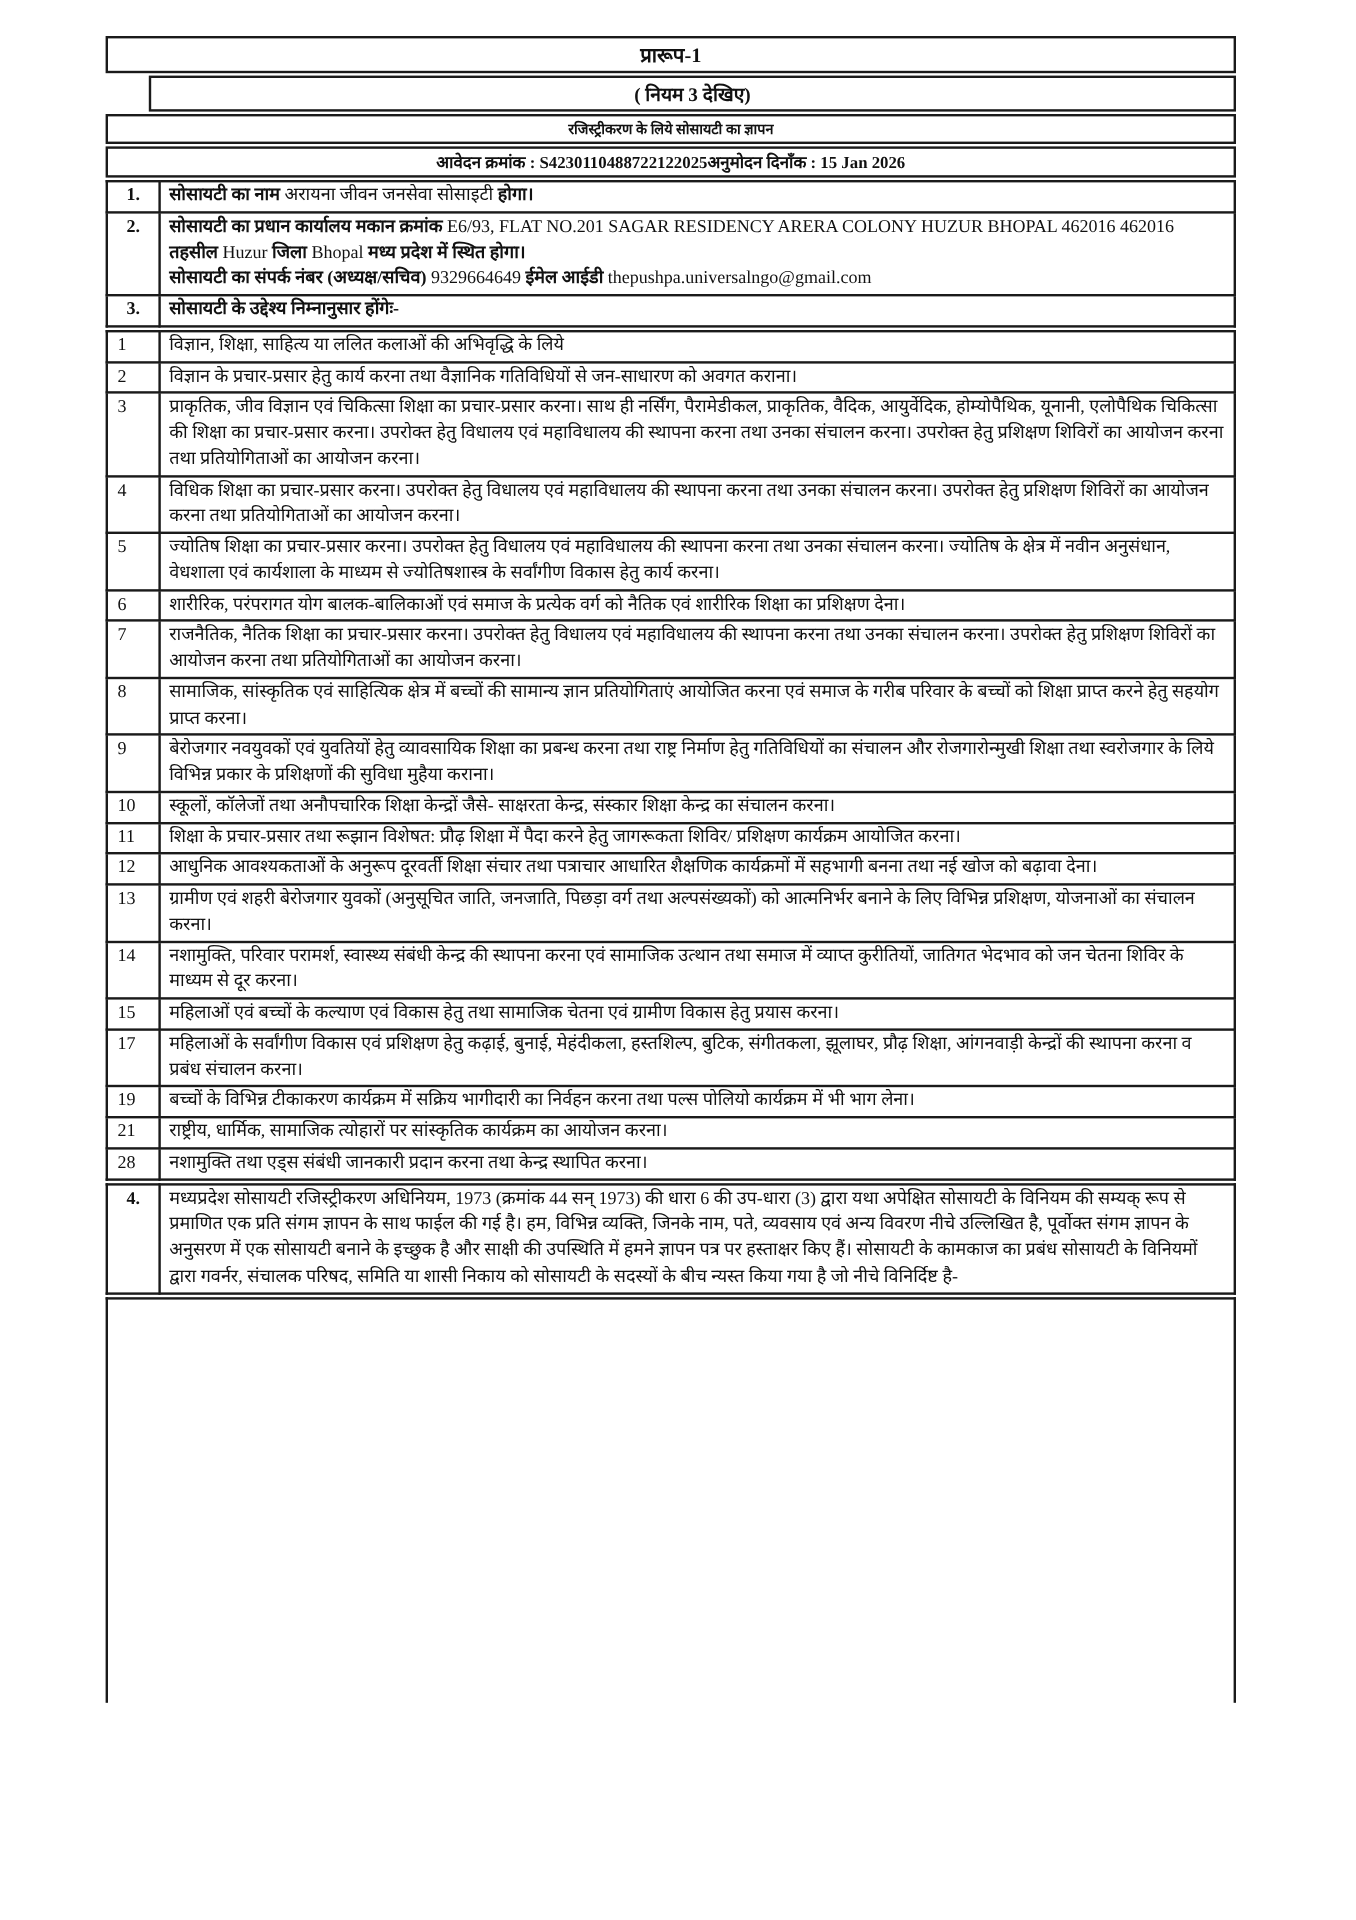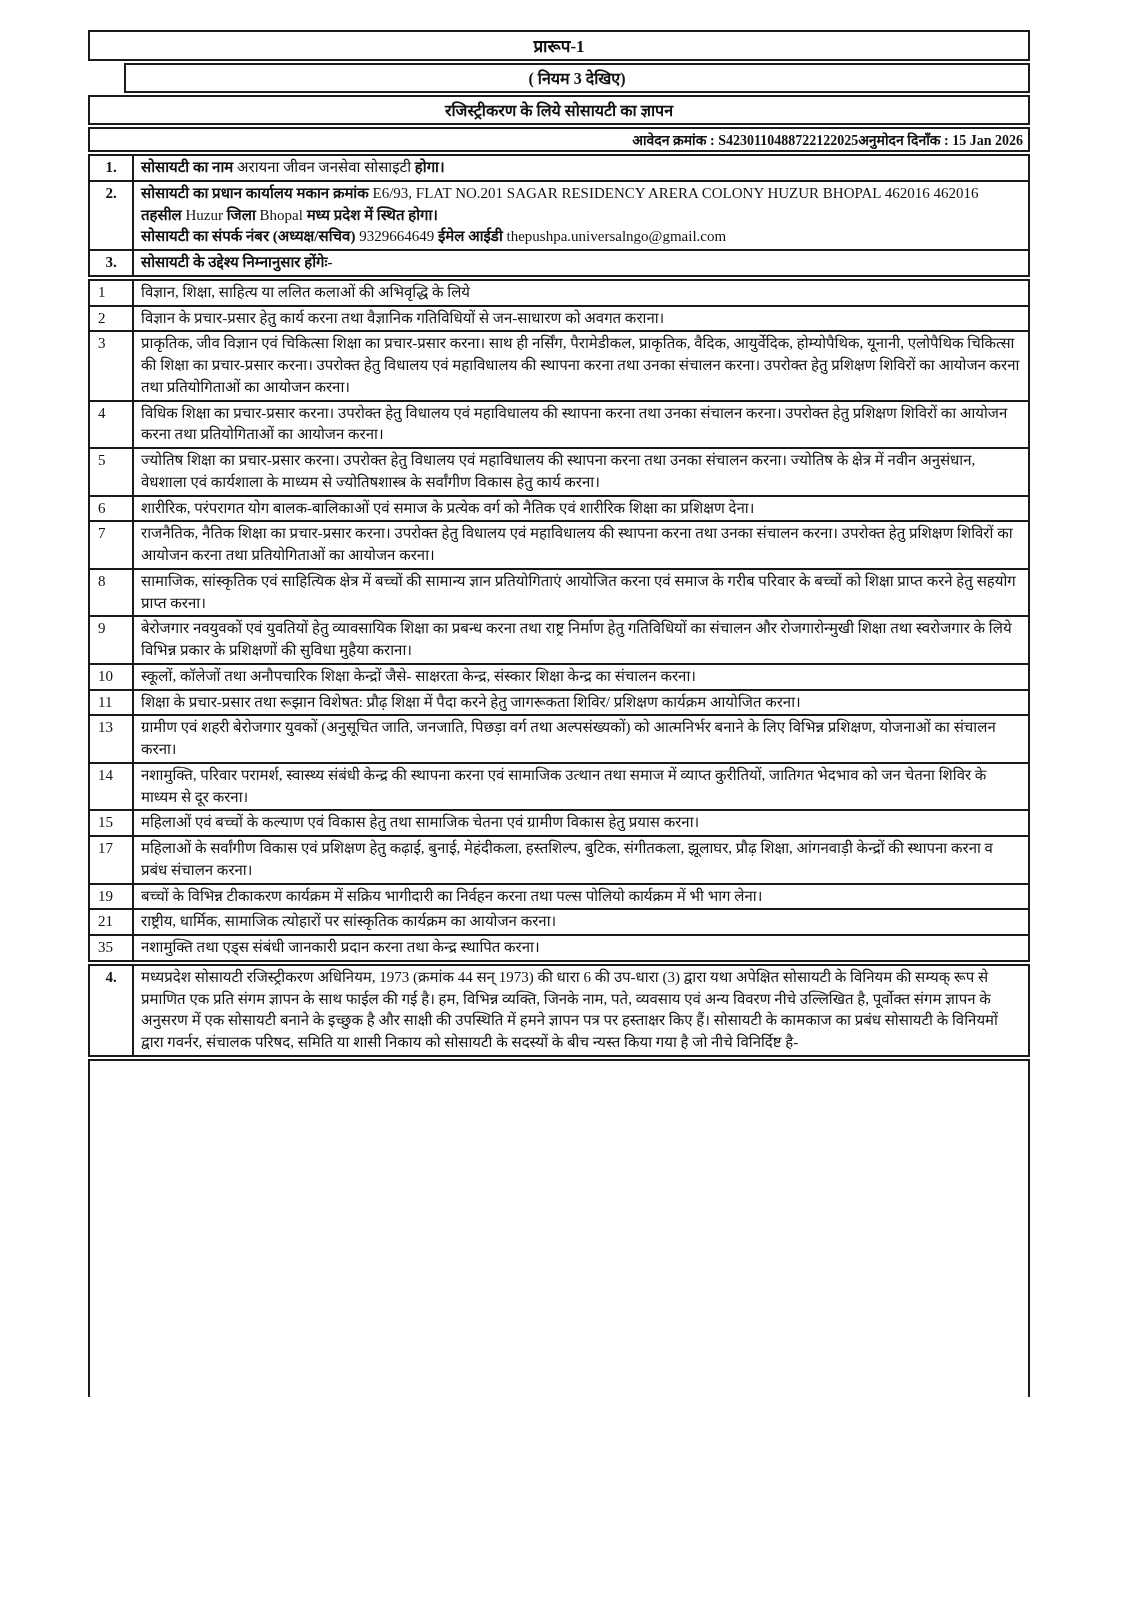--- a/index.html
+++ b/index.html
@@ -11,23 +11,23 @@
   }
   .sheet{position:absolute;left:88px;top:30px;width:942px;}
   *{box-sizing:border-box;}
   .hbox{
     border:2px solid #1a1a1a;background:#fff;
     text-align:center;font-weight:bold;
     margin-bottom:2px;padding:2px 4px;
   }
   .hbox.title1{font-size:17px;}
   .hbox.title2{font-size:16px;margin-left:36px;}
-  .hbox.title3{font-size:16px;}
+  .hbox.title3{font-size:12px;}
   .meta{
-    border:2px solid #1a1a1a;display:flex;justify-content:flex-end;
+    border:2px solid #1a1a1a;display:flex;justify-content:center;
     font-weight:bold;font-size:14px;padding:1px 5px;margin-bottom:2px;
   }
   table.grid{width:100%;border-collapse:collapse;margin-bottom:2px;table-layout:fixed;}
   table.grid td{
     border:2px solid #1a1a1a;vertical-align:top;
     font-size:15px;line-height:1.45;padding:1px 7px;
   }
   td.num{width:44px;text-align:center;padding:1px 2px;}
   table.obj td.num{text-align:left;padding-left:8px;}
   .b{font-weight:bold;}
@@ -117,20 +117,24 @@
         </tr>
         <tr>
           <td class="num">10</td>
           <td>स्कूलों, कॉलेजों तथा अनौपचारिक शिक्षा केन्द्रों जैसे- साक्षरता केन्द्र, संस्कार शिक्षा केन्द्र का संचालन करना।</td>
         </tr>
         <tr>
           <td class="num">11</td>
           <td>शिक्षा के प्रचार-प्रसार तथा रूझान विशेषत: प्रौढ़ शिक्षा में पैदा करने हेतु जागरूकता शिविर/ प्रशिक्षण कार्यक्रम आयोजित करना।</td>
         </tr>
         <tr>
+          <td class="num">12</td>
+          <td>आधुनिक आवश्यकताओं के अनुरूप दूरवर्ती शिक्षा संचार तथा पत्राचार आधारित शैक्षणिक कार्यक्रमों में सहभागी बनना तथा नई खोज को बढ़ावा देना।</td>
+        </tr>
+        <tr>
           <td class="num">13</td>
           <td>ग्रामीण एवं शहरी बेरोजगार युवकों (अनुसूचित जाति, जनजाति, पिछड़ा वर्ग तथा अल्पसंख्यकों) को आत्मनिर्भर बनाने के लिए विभिन्न प्रशिक्षण, योजनाओं का संचालन करना।</td>
         </tr>
         <tr>
           <td class="num">14</td>
           <td>नशामुक्ति, परिवार परामर्श, स्वास्थ्य संबंधी केन्द्र की स्थापना करना एवं सामाजिक उत्थान तथा समाज में व्याप्त कुरीतियों, जातिगत भेदभाव को जन चेतना शिविर के माध्यम से दूर करना।</td>
         </tr>
         <tr>
           <td class="num">15</td>
           <td>महिलाओं एवं बच्चों के कल्याण एवं विकास हेतु तथा सामाजिक चेतना एवं ग्रामीण विकास हेतु प्रयास करना।</td>
@@ -141,21 +145,21 @@
         </tr>
         <tr>
           <td class="num">19</td>
           <td>बच्चों के विभिन्न टीकाकरण कार्यक्रम में सक्रिय भागीदारी का निर्वहन करना तथा पल्स पोलियो कार्यक्रम में भी भाग लेना।</td>
         </tr>
         <tr>
           <td class="num">21</td>
           <td>राष्ट्रीय, धार्मिक, सामाजिक त्योहारों पर सांस्कृतिक कार्यक्रम का आयोजन करना।</td>
         </tr>
         <tr>
-          <td class="num">35</td>
+          <td class="num">28</td>
           <td>नशामुक्ति तथा एड्स संबंधी जानकारी प्रदान करना तथा केन्द्र स्थापित करना।</td>
         </tr>
       </tbody>
   </table>
 
   <table class="grid">
     <tbody>
         <tr>
       <td class="num b">4.</td>
       <td>मध्यप्रदेश सोसायटी रजिस्ट्रीकरण अधिनियम, 1973 (क्रमांक 44 सन् 1973) की धारा 6 की उप-धारा (3) द्वारा यथा अपेक्षित सोसायटी के विनियम की सम्यक् रूप से प्रमाणित एक प्रति संगम ज्ञापन के साथ फाईल की गई है। हम, विभिन्न व्यक्ति, जिनके नाम, पते, व्यवसाय एवं अन्य विवरण नीचे उल्लिखित है, पूर्वोक्त संगम ज्ञापन के अनुसरण में एक सोसायटी बनाने के इच्छुक है और साक्षी की उपस्थिति में हमने ज्ञापन पत्र पर हस्ताक्षर किए हैं। सोसायटी के कामकाज का प्रबंध सोसायटी के विनियमों द्वारा गवर्नर, संचालक परिषद, समिति या शासी निकाय को सोसायटी के सदस्यों के बीच न्यस्त किया गया है जो नीचे विनिर्दिष्ट है-</td>

